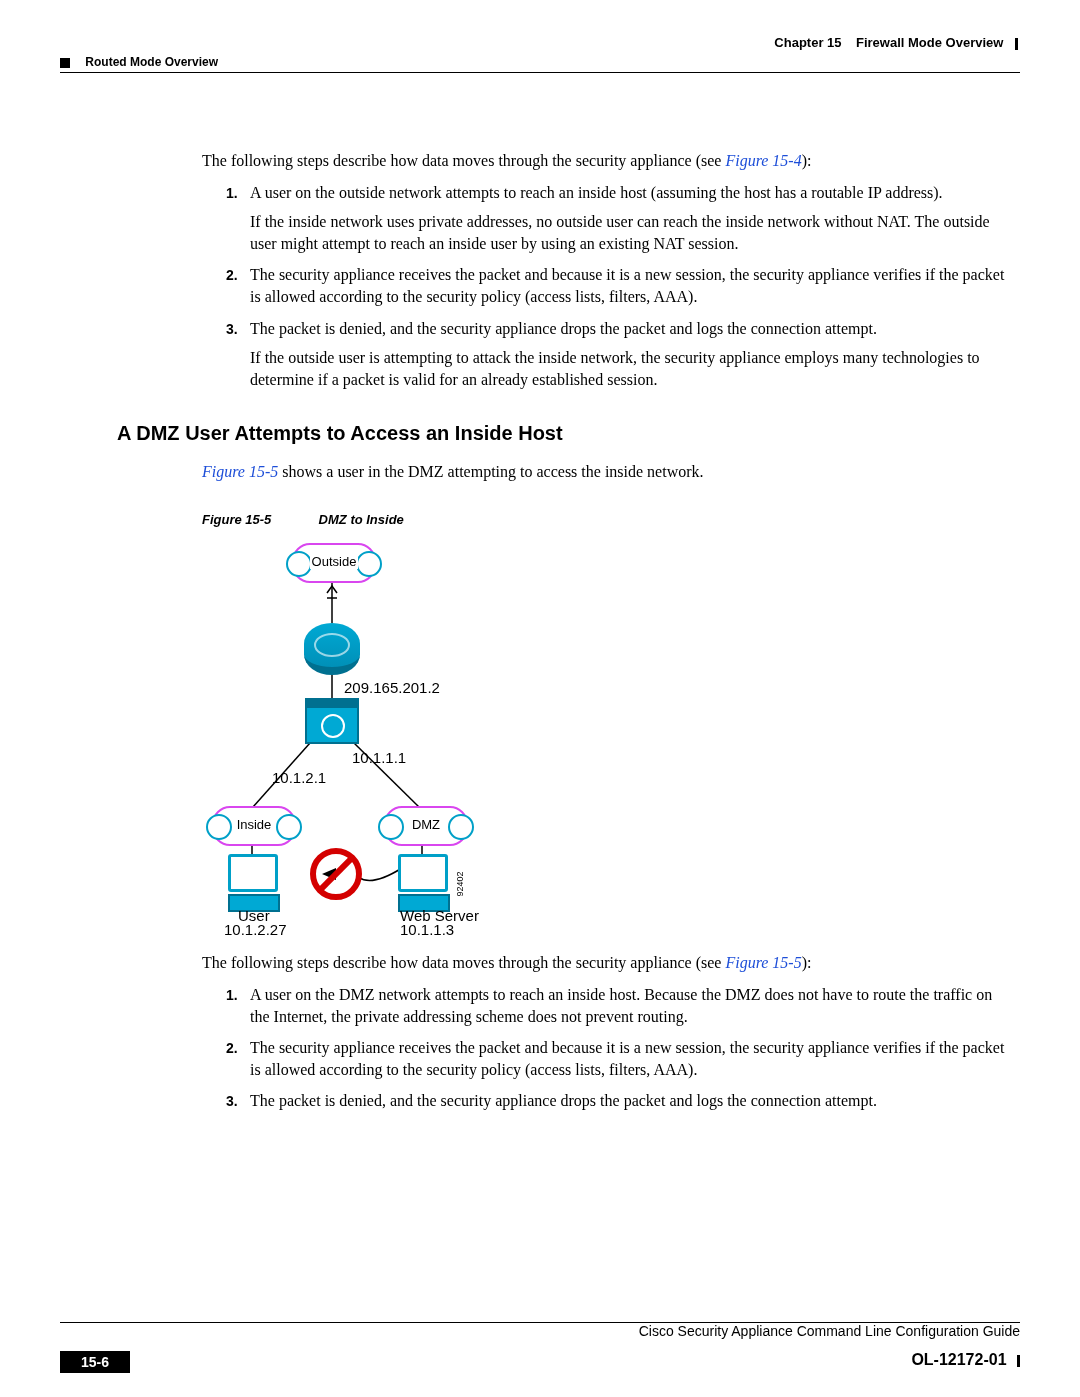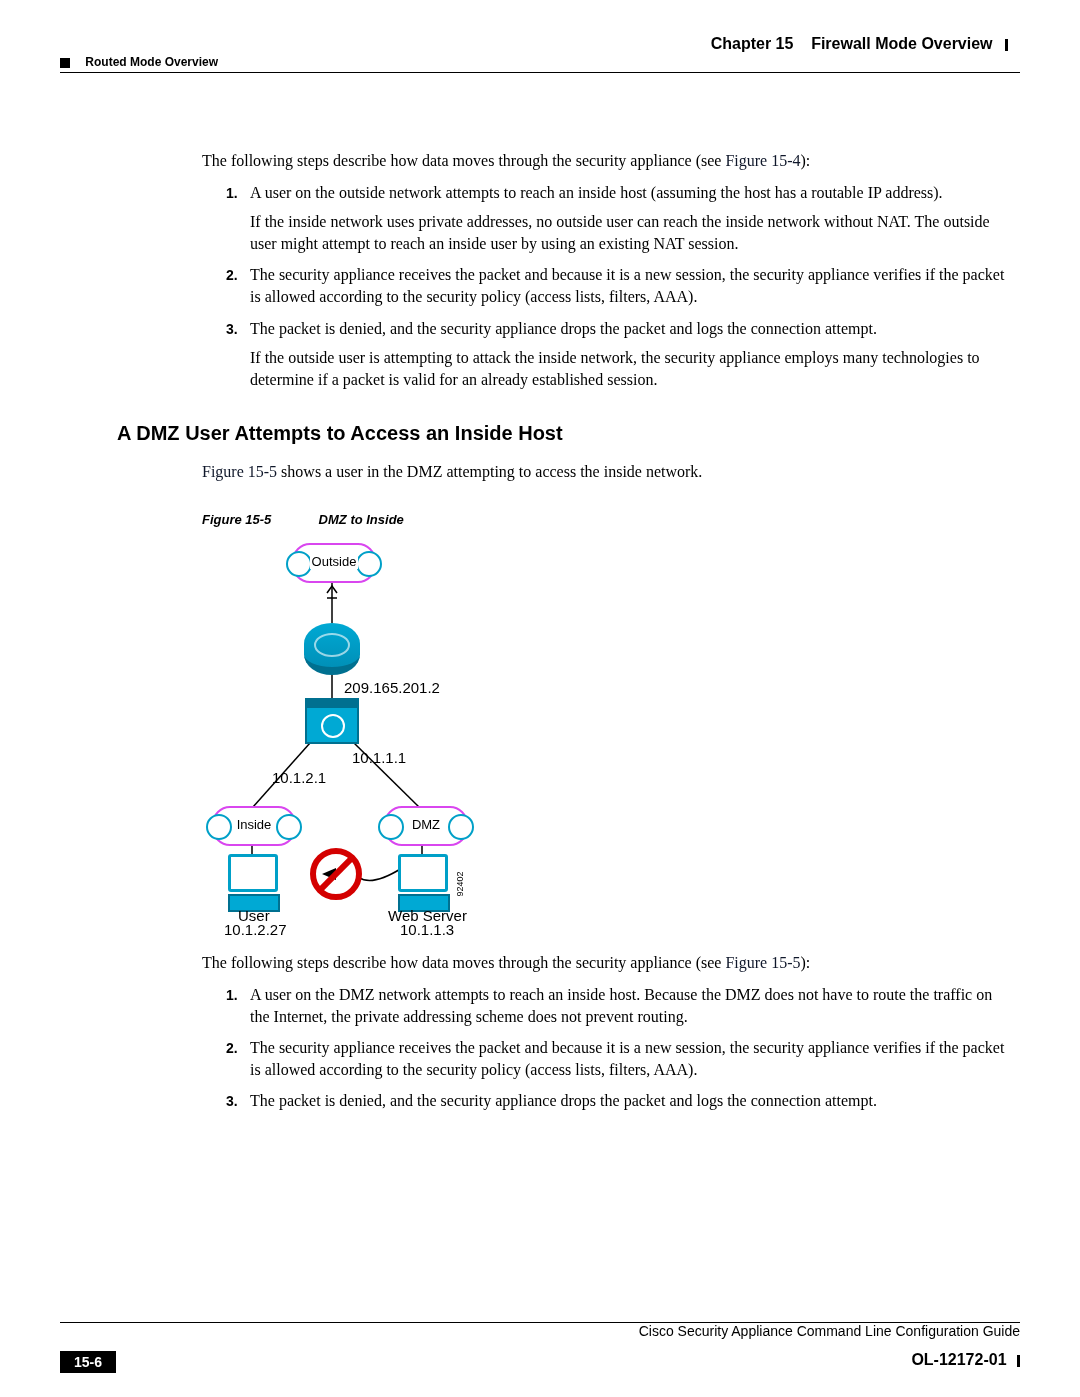--- a/index.html
+++ b/index.html
@@ -29,25 +29,25 @@
     font-family: Arial, Helvetica, sans-serif;
     font-weight: bold;
     font-size: 12px;
   }
   .hdr-left .sq {
     display: inline-block;
     width: 10px; height: 10px; background: #000; vertical-align: middle; margin-right: 12px;
   }
   .hdr-right {
     position: absolute;
-    right: 12px;
+    right: 2px;
     top: 5px;
     font-family: Arial, Helvetica, sans-serif;
     font-weight: bold;
-    font-size: 16px;
+    font-size: 13px;
   }
   .hdr-right .bar {
     display: inline-block;
     width: 3px; height: 12px; background:#000; vertical-align: middle; margin-left:8px;
   }
   .hdr-line {
     position: absolute;
     top: 42px;
     left: 0; right:0;
     border-top: 1px solid #000;
@@ -65,21 +65,21 @@
   .list-num {
     font-family: Arial, Helvetica, sans-serif;
     font-weight: bold;
     font-size: 14px;
     width: 24px;
     flex-shrink: 0;
     padding-top: 2px;
   }
   .list-body { flex: 1; }
   .sub-p { margin-top: 8px; }
-  a.ref { color: #0f172a; text-decoration: none; }
+  a.ref { color: #1d4ed8; text-decoration: none; font-style: italic; }
   .h2 {
     font-family: Arial, Helvetica, sans-serif;
     font-weight: bold;
     font-size: 20px;
     margin: 30px 0 14px -85px;
   }
   .fig-cap {
     font-family: Arial, Helvetica, sans-serif;
     font-weight: bold;
     font-style: italic;
@@ -182,21 +182,21 @@
   }
   .page-num {
     position: absolute;
     left: 0;
     bottom: -6px;
     background: #000;
     color: #fff;
     font-family: Arial, Helvetica, sans-serif;
     font-weight: bold;
     font-size: 14px;
-    padding: 3px 14px;
+    padding: 3px 21px;
   }
   .doc-id {
     position: absolute;
     right: 0;
     bottom: -2px;
     font-family: Arial, Helvetica, sans-serif;
     font-weight: bold;
     font-size: 16px;
   }
   .doc-id .bar { display:inline-block;width:3px;height:12px;background:#000;vertical-align:middle;margin-left:6px;}
@@ -299,21 +299,21 @@
         <div class="mon"></div>
           <div class="base"></div>
       </div>
       <div class="pc" style="left:206px;top:316px;">
         <div class="mon"></div>
           <div class="base"></div>
       </div>
 
       <div class="lbl" style="left:46px;top:368px;">User</div>
       <div class="lbl" style="left:32px;top:382px;">10.1.2.27</div>
-      <div class="lbl" style="left:196px;top:368px;">Web Server</div>
+      <div class="lbl" style="left:208px;top:368px;">Web Server</div>
       <div class="lbl" style="left:208px;top:382px;">10.1.1.3</div>
       <div class="side-num" style="left:256px;top:340px;">92402</div>
     </div>
 
     <div class="p" style="margin-top:14px;">
       <span>The following steps describe how data moves through the security appliance (see </span>
       <a class="ref" href="#">Figure 15-5</a><span>):</span>
     </div>
 
     <div class="list">

